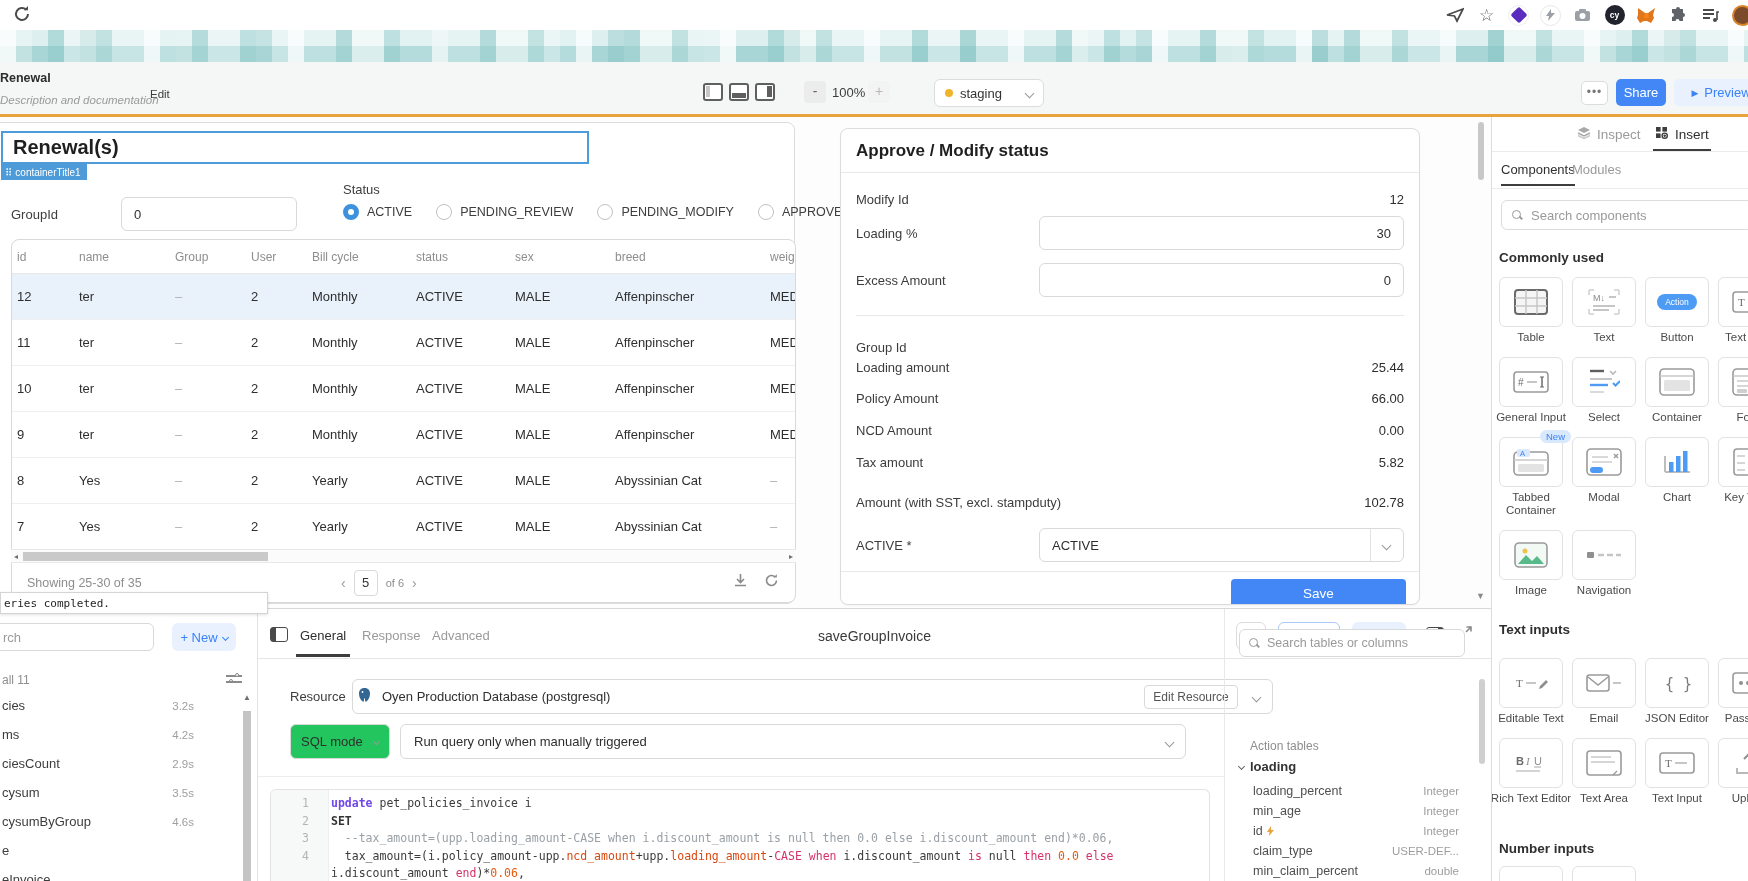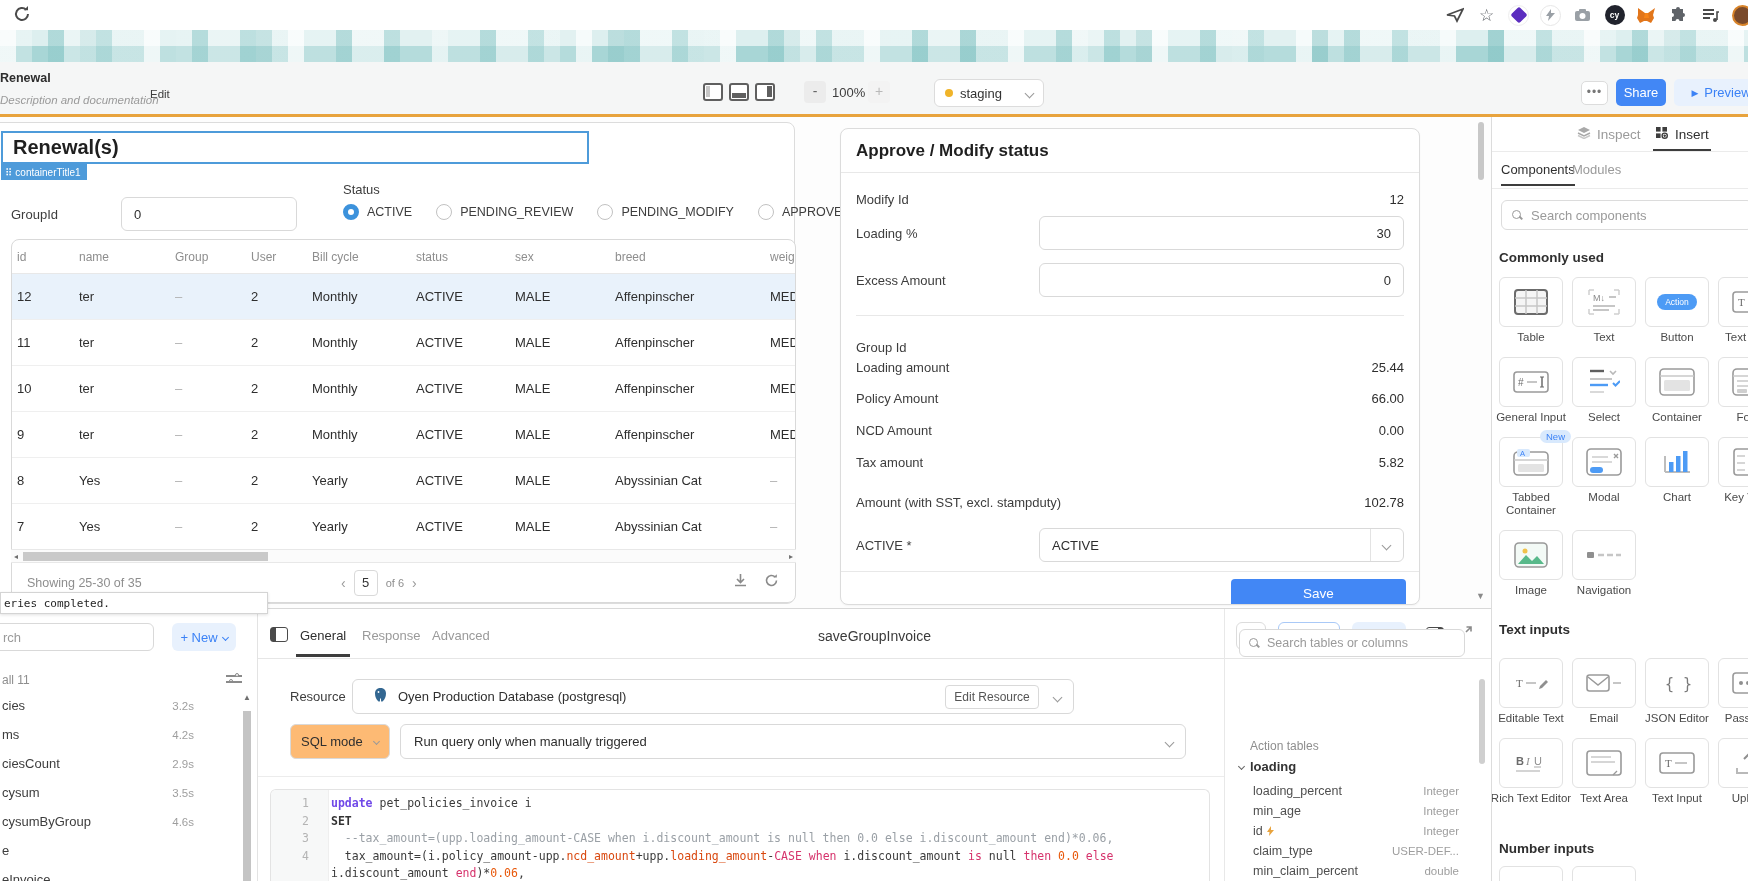--- a/index.html
+++ b/index.html
@@ -146,27 +146,27 @@
     color:#777; text-align:center; line-height:24px; letter-spacing:1px; font-size:12px; background:#fff; }
   #qe-preview { left:1020px; top:9px; width:62px; height:28px; border:1px solid #a9c9f7; border-radius:6px;
     background:#fff; color:#3b82f6; font-size:13px; display:flex; align-items:center; justify-content:center; }
   #qe-run { left:1094px; top:9px; width:54px; height:28px; border-radius:6px; background:#e8f1fd; color:#3b82f6;
     font-size:13px; display:flex; align-items:center; justify-content:center; gap:5px; }
   #qe-panel-icon { left:1168px; top:14px; }
   #qe-expand { left:1200px; top:13px; color:#8a8a8a; }
 
   #qe-body { left:258px; top:50px; width:966px; height:223px; }
   #resource-label { left:32px; top:30px; font-size:13px; color:#3d3d3d; }
-  #resource-box { left:94px; top:20px; width:722px; height:35px; border:1px solid #d9d9d9; border-radius:6px;
-    background:#fff; display:flex; align-items:center; gap:10px; padding-left:20px; font-size:13px; color:#2f2f2f; }
+  #resource-box { left:94px; top:20px; width:921px; height:35px; border:1px solid #d9d9d9; border-radius:6px;
+    background:#fff; display:flex; align-items:center; gap:10px; padding-left:4px; font-size:13px; color:#2f2f2f; }
   #edit-resource-btn { position:absolute; right:34px; top:5px; width:94px; height:24px; border:1px solid #d9d9d9;
     border-radius:4px; color:#555; font-size:12px; display:flex; align-items:center; justify-content:center; background:#fff; }
   #resource-box .chv { position:absolute; right:12px; top:14px; }
   #sqlmode-box { left:32px; top:65px; width:100px; height:35px; border:1px solid #d9d9d9; border-radius:6px;
-    display:flex; align-items:center; justify-content:space-between; padding:0 10px; font-size:13px; color:#2f2f2f; background:#fdba74; }
+    display:flex; align-items:center; justify-content:space-between; padding:0 10px; font-size:13px; color:#2f2f2f; background:#22c55e; }
   #trigger-box { left:142px; top:65px; width:786px; height:35px; border:1px solid #d9d9d9; border-radius:6px;
     display:flex; align-items:center; padding-left:13px; font-size:13px; color:#2f2f2f; background:#fff; position:absolute; }
   #trigger-box .chv { position:absolute; right:12px; top:14px; }
   #qe-divider { left:0; top:117px; width:966px; height:1px; background:#ececec; }
   #code-box { left:12px; top:130px; width:940px; height:93px; border:1px solid #e3e3e3; border-bottom:none;
     border-radius:6px 6px 0 0; background:#fff; overflow:hidden; }
   #code-gutter { position:absolute; left:0; top:0; width:58px; height:93px; background:#f7f8f8; border-right:1px solid #efefef; }
   #code-lines { position:absolute; left:0; top:5px; width:940px;
     font-family:"DejaVu Sans Mono", monospace; font-size:11.5px; }
   .cl { height:17.5px; line-height:17.5px; white-space:pre; }

